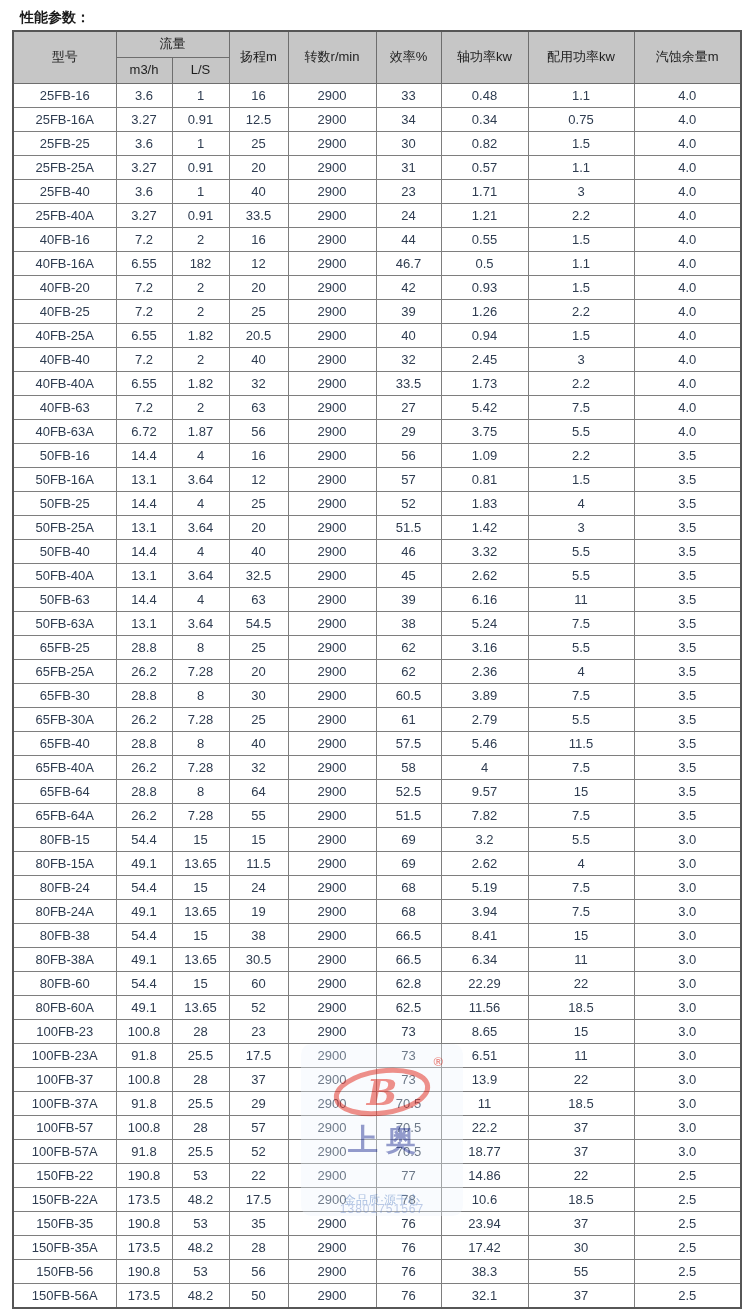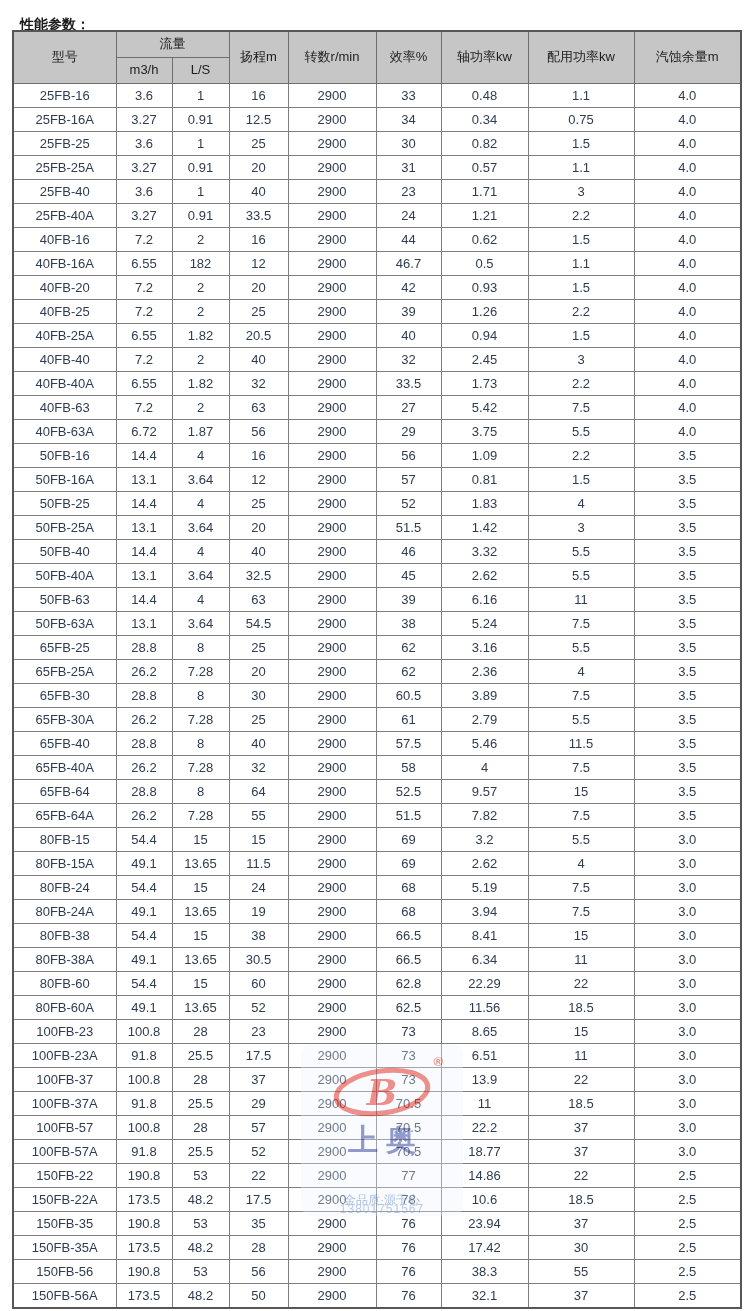--- a/index.html
+++ b/index.html
@@ -5,21 +5,21 @@
   html, body { margin: 0; padding: 0; }
   body {
     width: 750px; height: 1311px;
     background: #ffffff;
     font-family: "Liberation Sans", "DejaVu Sans", sans-serif;
     position: relative;
     overflow: hidden;
   }
   .page-title {
     position: absolute;
-    left: 20px; top: 16px;
+    left: 20px; top: 9px;
     font-size: 14px;
     font-weight: bold;
     color: #1a1a1a;
   }
   table.perf {
     position: absolute;
     left: 12px; top: 30px;
     width: 728px;
     border-collapse: collapse;
     table-layout: fixed;
@@ -221,21 +221,21 @@
         <td>2.2</td>
         <td>4.0</td>
       </tr>
       <tr>
         <td>40FB-16</td>
         <td>7.2</td>
         <td>2</td>
         <td>16</td>
         <td>2900</td>
         <td>44</td>
-        <td>0.62</td>
+        <td>0.55</td>
         <td>1.5</td>
         <td>4.0</td>
       </tr>
       <tr>
         <td>40FB-16A</td>
         <td>6.55</td>
         <td>182</td>
         <td>12</td>
         <td>2900</td>
         <td>46.7</td>

